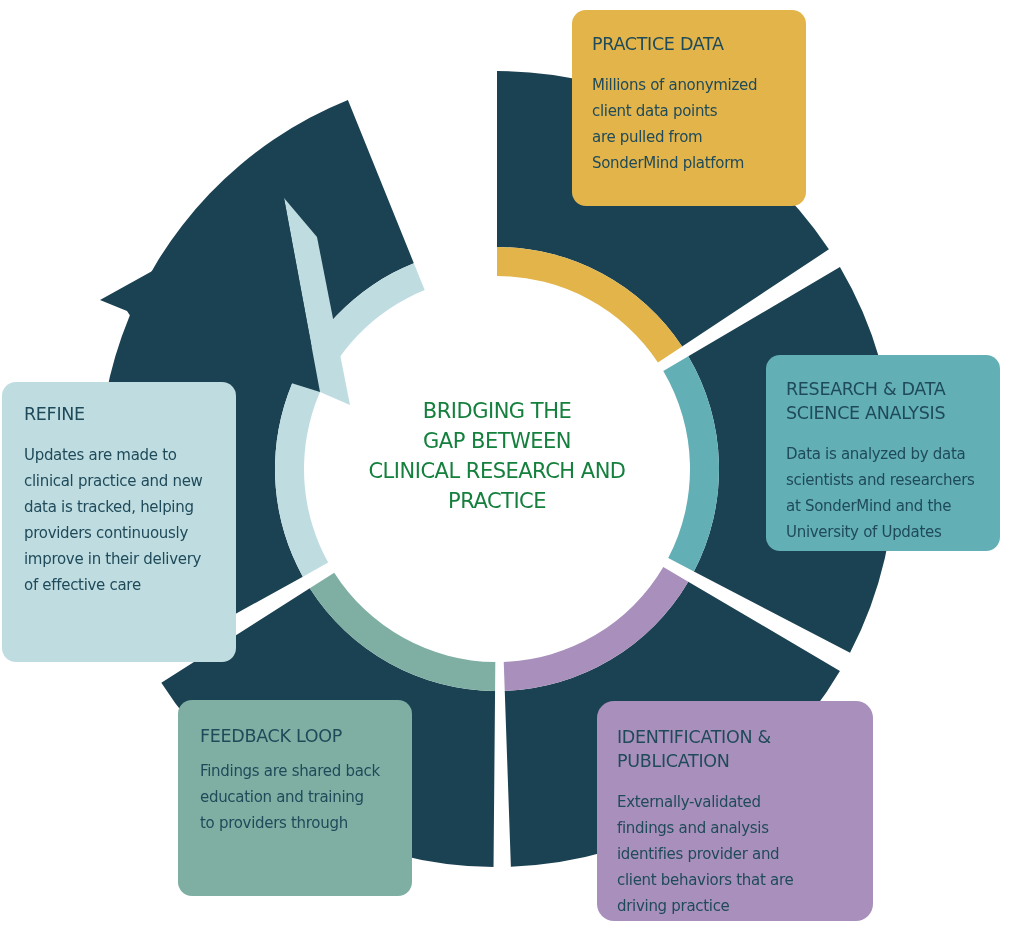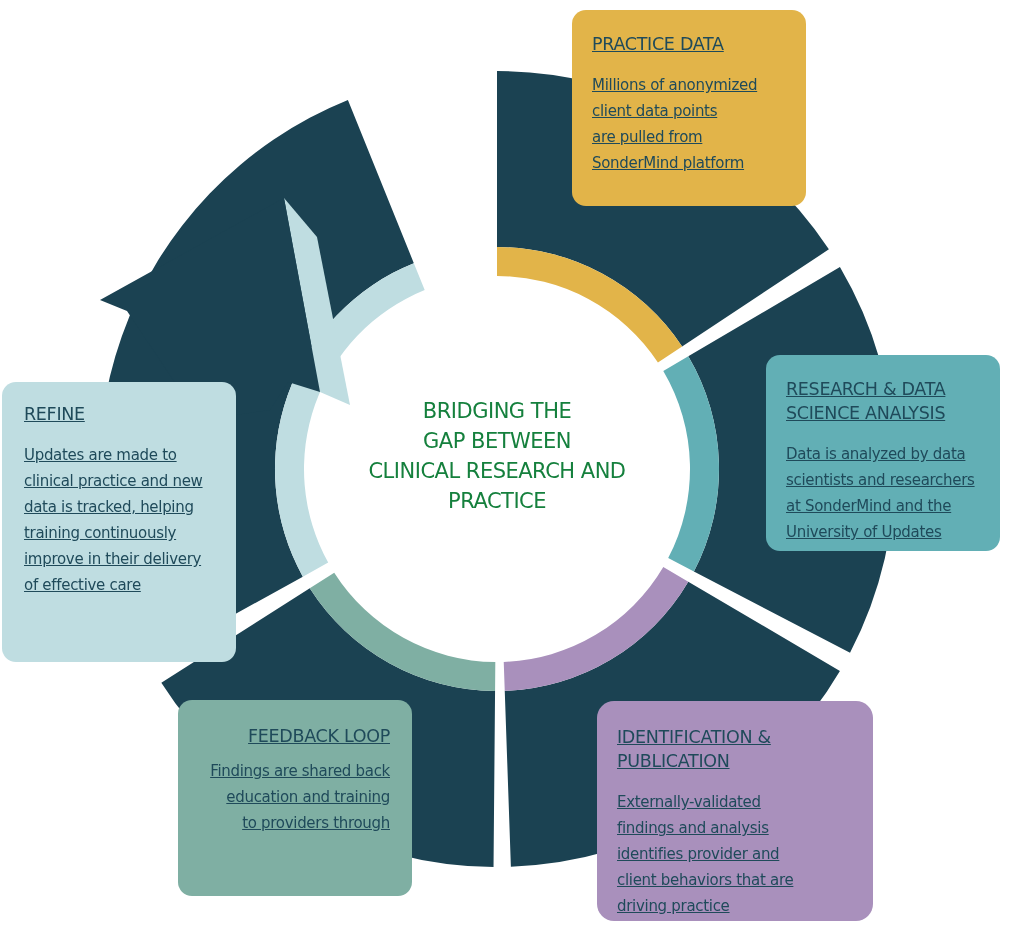--- a/index.html
+++ b/index.html
@@ -1,26 +1,26 @@
 <!DOCTYPE html>
 <html><head>
 <meta charset="utf-8">
 <style>
   html, body { margin: 0; padding: 0; background: #ffffff; }
   body { width: 1024px; height: 944px; position: relative; overflow: hidden;
          font-family: "Liberation Sans", sans-serif; }
   #diagram { position: absolute; left: 0; top: 0; width: 1024px; height: 944px; }
   .card { position: absolute; border-radius: 14px; box-sizing: border-box;
-          color: #1f4a5a; font-family: "DejaVu Sans", sans-serif; text-decoration: underline; }
+          color: #1f4a5a; font-family: "DejaVu Sans", sans-serif; }
   .card .title { font-size: 17.5px; line-height: 24px; letter-spacing: -0.3px; text-transform: uppercase; }
   .card .body { font-size: 15px; line-height: 26px; letter-spacing: -0.3px; margin-top: 16px; }
   #card-practice { left: 572px; top: 10px; width: 234px; height: 196px; background: #e2b449; padding: 22px 20px; }
   #card-research { left: 766px; top: 355px; width: 234px; height: 196px; background: #62afb5; padding: 22px 20px; }
   #card-identification { left: 597px; top: 701px; width: 276px; height: 220px; background: #a990bc; padding: 24px 20px; border-radius: 17px; }
-  #card-feedback { left: 178px; top: 700px; width: 234px; height: 196px; background: #7fafa3; padding: 24px 22px; text-align: right; }
+  #card-feedback { left: 178px; top: 700px; width: 234px; height: 196px; background: #7fafa3; padding: 24px 22px; }
   #card-feedback .body { margin-top: 10px; }
   #card-refine { left: 2px; top: 382px; width: 234px; height: 280px; background: #bfdde1; padding: 20px 22px; }
   #center-title { position: absolute; left: 337px; top: 396px; width: 320px; text-align: center;
                   color: #15803d; font-family: "DejaVu Sans", sans-serif; font-size: 21px; line-height: 30px;
                   letter-spacing: -0.5px; }
   #center-title span { display: block; }
 </style>
 </head>
 <body>
 
@@ -95,17 +95,17 @@
     <div>to providers through</div>
   </div>
 </div>
 
 <div class="card" id="card-refine">
   <div class="title">REFINE</div>
   <div class="body">
     <div>Updates are made to</div>
     <div>clinical practice and new</div>
     <div>data is tracked, helping</div>
-    <div>training continuously</div>
+    <div>providers continuously</div>
     <div>improve in their delivery</div>
     <div>of effective care</div>
   </div>
 </div>
 
 </body></html>

